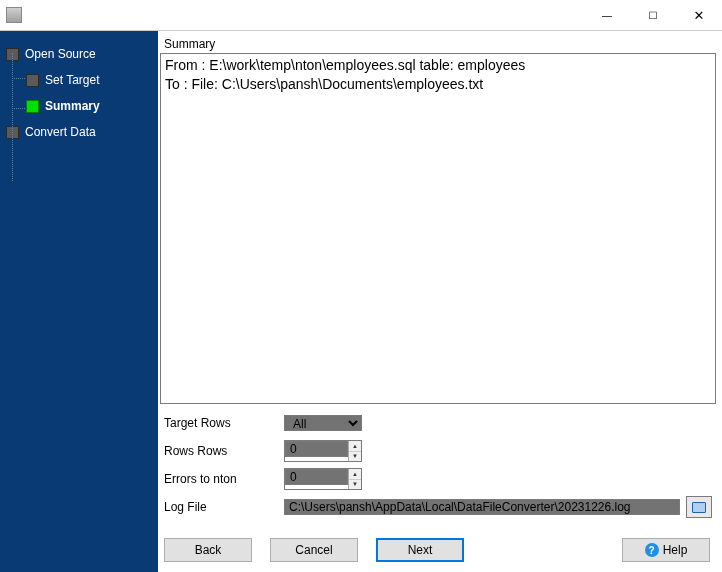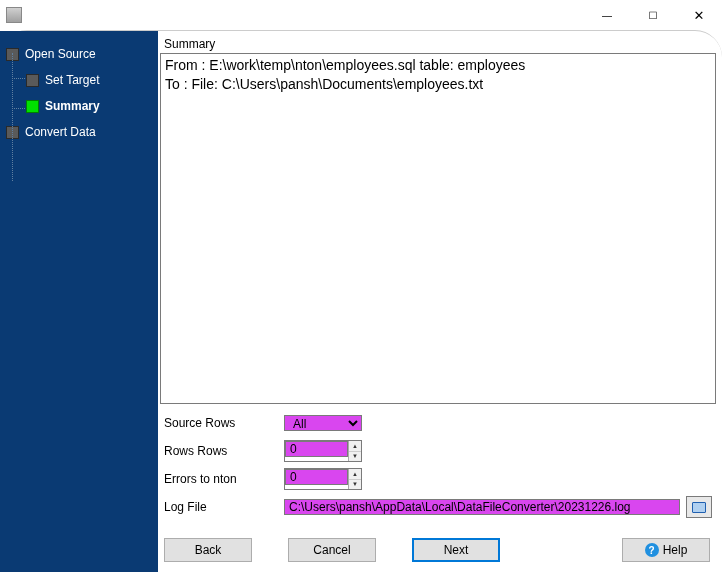--- a/index.html
+++ b/index.html
@@ -29,21 +29,20 @@
   width: 46px; height: 30px;
   display: flex; align-items: center; justify-content: center;
   font-family: "Segoe UI Symbol", sans-serif;
   font-size: 10px;
 }
 .titlebar .win-btn.close { font-size: 13px; }
 .content {
   display: flex;
   height: 542px;
   border-top: 1px solid #ccc;
-  border-radius: 27px;
 }
 .sidebar {
   width: 158px;
   background: #0a3a73;
   padding: 10px 0 0 6px;
   position: relative;
 }
 .step {
   display: flex;
   align-items: center;
@@ -117,21 +116,21 @@
 .setting-row .lbl {
   width: 120px;
   font-size: 12px;
 }
 .setting-row select,
 .setting-row input[type=text] {
   font-family: inherit;
   font-size: 12px;
   height: 16px;
   border: 1px solid #7a7a7a;
-  background: #d946ef;
+  background: #737373;
   padding: 0 4px;
 }
 .setting-row select { width: 78px; }
 .spinner {
   display: flex;
   width: 78px;
   height: 22px;
   border: 1px solid #7a7a7a;
 }
 .spinner input {
@@ -174,21 +173,21 @@
 .browse-btn .folder-icn {
   width: 14px; height: 11px;
   border: 1px solid #2060b0;
   background: #b0d0f0;
   border-radius: 1px;
 }
 .button-bar {
   display: flex;
   align-items: center;
   padding: 10px 6px 4px 4px;
-  gap: 36px;
+  gap: 18px;
 }
 .button-bar .gap { flex: 1; }
 .btn {
   width: 88px;
   height: 24px;
   border: 1px solid #adadad;
   background: #e1e1e1;
   font-family: inherit;
   font-size: 12px;
   color: #000;
@@ -254,21 +253,21 @@
   <div class="main">
     <div class="summary-section">
       <div class="summary-label">Summary</div>
       <div class="summary-box">From : E:\work\temp\nton\employees.sql table: employees
 To : File: C:\Users\pansh\Documents\employees.txt</div>
     </div>
 
     <div class="settings">
 
       <div class="setting-row">
-        <div class="lbl">Source Rows</div>
+        <div class="lbl">Target Rows</div>
         <select>
           <option>All</option>
         </select>
       </div>
 
       <div class="setting-row">
         <div class="lbl">Rows Rows</div>
         <div class="spinner">
           <input type="text" value="0" style="">
           <div class="updown">

